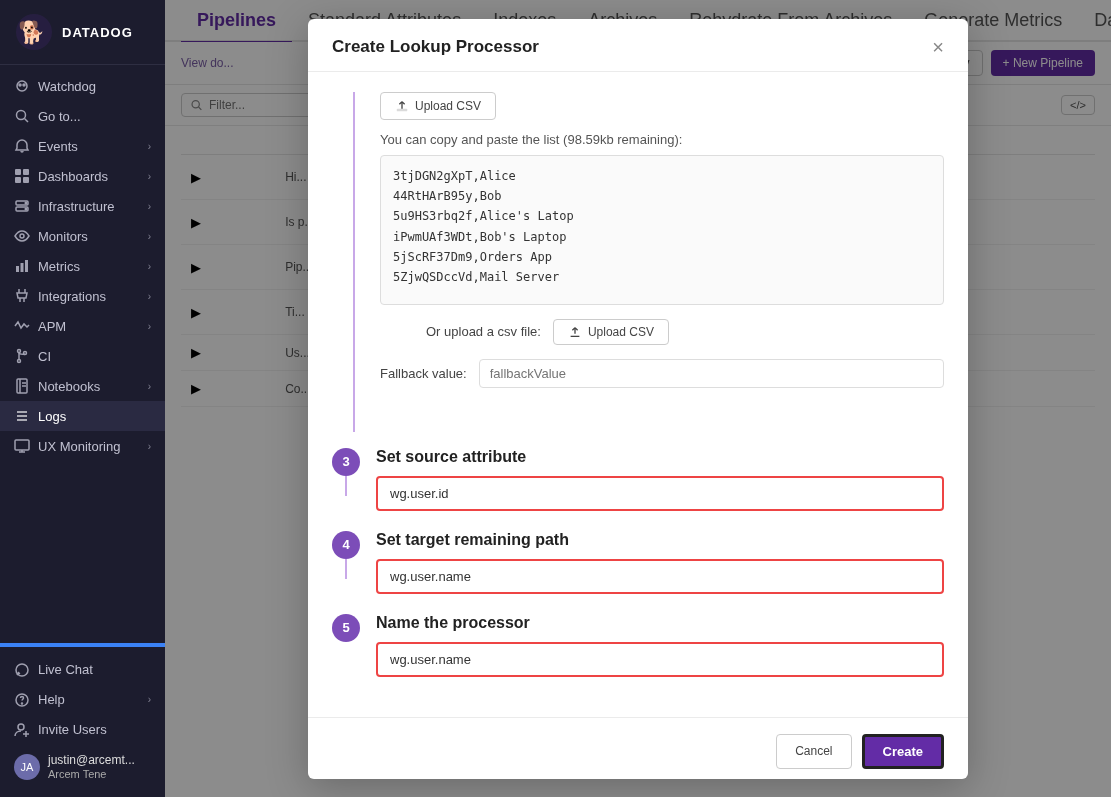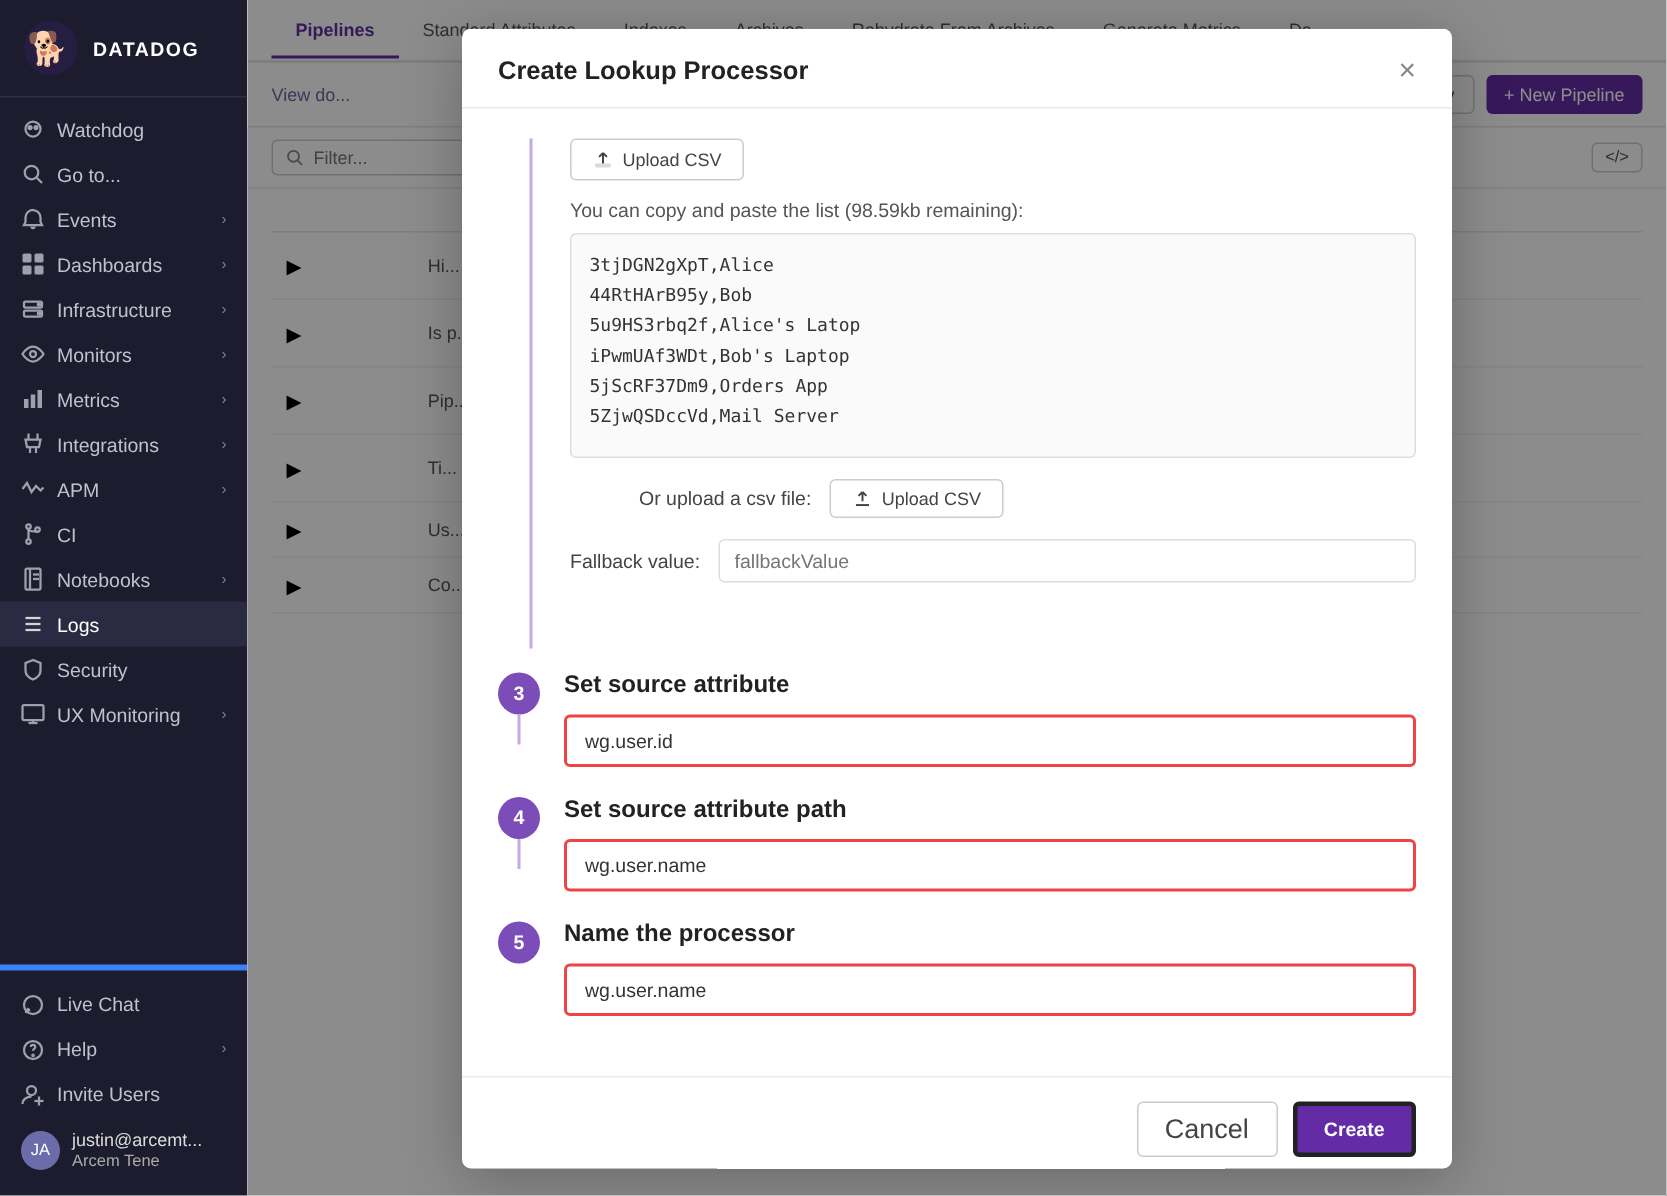--- a/index.html
+++ b/index.html
@@ -92,21 +92,21 @@
       display: flex;
       align-items: center;
       border-bottom: 2px solid #e5e5e5;
       background: #fff;
       padding: 0 16px;
       gap: 0;
       height: 42px;
     }
     .tab {
       padding: 10px 16px;
-      font-size: 12px;
+      font-size: 18px;
       color: #555;
       cursor: pointer;
       white-space: nowrap;
       border-bottom: 2px solid transparent;
       margin-bottom: -2px;
     }
     .tab.active {
       color: #632ca6;
       border-bottom: 2px solid #632ca6;
       font-weight: 600;
@@ -340,21 +340,21 @@
       justify-content: flex-end;
       gap: 10px;
       padding: 16px 24px;
       border-top: 1px solid #ebebeb;
     }
     .btn-cancel {
       padding: 7px 18px;
       border: 1px solid #ccc;
       border-radius: 4px;
       background: #fff;
-      font-size: 18px;
+      font-size: 12px;
       color: #444;
       cursor: pointer;
     }
     .btn-create {
       padding: 7px 18px;
       border: 3px solid #222;
       border-radius: 4px;
       background: #632ca6;
       font-size: 13px;
       color: #fff;
@@ -485,26 +485,20 @@
 
     <div class="nav-item active">
       <svg class="nav-icon" viewBox="0 0 16 16" fill="none" stroke="currentColor" stroke-width="1.5">
           <line x1="3" y1="4" x2="13" y2="4"></line>
           <line x1="3" y1="8" x2="13" y2="8"></line>
           <line x1="3" y1="12" x2="13" y2="12"></line>
         </svg>
       <span>Logs</span>
     </div>
 
-    <div class="nav-item">
-      <svg class="nav-icon" viewBox="0 0 16 16" fill="none" stroke="currentColor" stroke-width="1.5">
-          <path d="M8 2L3 4v5c0 3 2.5 5 5 6 2.5-1 5-3 5-6V4L8 2z"></path>
-        </svg>
-      <span>Security</span>
-    </div>
 
     <div class="nav-item">
       <svg class="nav-icon" viewBox="0 0 16 16" fill="none" stroke="currentColor" stroke-width="1.5">
           <rect x="1" y="2" width="14" height="10" rx="1"></rect>
           <line x1="5" y1="14" x2="11" y2="14"></line>
           <line x1="8" y1="12" x2="8" y2="14"></line>
         </svg>
       <span>UX Monitoring</span>
       <span class="chevron">›</span>
     </div>
@@ -713,21 +707,21 @@
             <input class="field-input highlighted" type="text" value="wg.user.id" style="">
           </div>
         </div>
 
         <div class="step-container">
           <div class="step-left">
             <div class="step-circle">4</div>
             <div class="step-line"></div>
           </div>
           <div class="step-right">
-            <div class="step-title">Set source attribute path</div>
+            <div class="step-title">Set target remaining path</div>
             <input class="field-input highlighted" type="text" value="wg.user.name" style="">
           </div>
         </div>
 
         <div class="step-container">
           <div class="step-left">
             <div class="step-circle">5</div>
           </div>
           <div class="step-right">
             <div class="step-title">Name the processor</div>

